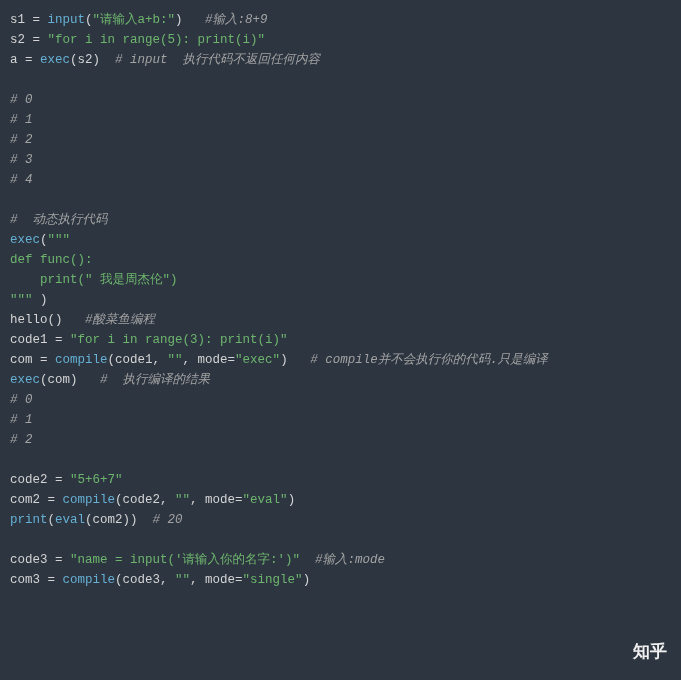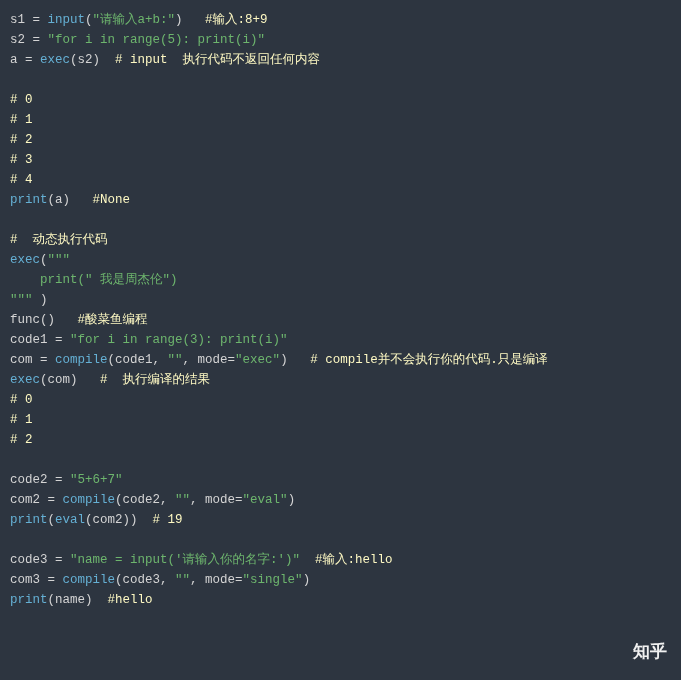--- a/index.html
+++ b/index.html
@@ -11,21 +11,21 @@
       line-height: 20px;
       padding: 10px 10px;
       width: 681px;
       height: 680px;
       position: relative;
       overflow: hidden;
     }
     .line { white-space: pre; }      
     .fn { color: #65b0d4; }     
     .s { color: #6db56d; }      
-    .c { color: #fef9c3; } 
+    .c { color: #a3a3a3; font-style: italic; } 
     .p { color: #d4d4d4; }      
     .n { color: #d4d4d4; text-align: center; }      
     .watermark {
       position: absolute;
       right: 14px;
       bottom: 18px;
       color: #f0f0f0;
       display: flex;
       align-items: center;
       gap: 6px;
@@ -44,38 +44,37 @@
 <div id="code">
     <div class="line"><span class="n">s1 </span><span class="p">= </span><span class="fn">input</span><span class="p">(</span><span class="s">"请输入a+b:"</span><span class="p">)   </span><span class="c">#输入:8+9</span></div>
     <div class="line"><span class="n">s2 </span><span class="p">= </span><span class="s">"for i in range(5): print(i)"</span></div>
     <div class="line"><span class="n">a </span><span class="p">= </span><span class="fn">exec</span><span class="p">(s2)  </span><span class="c"># input  执行代码不返回任何内容</span></div>
     <div class="line"><span class="p"> </span></div>
     <div class="line"><span class="c"># 0</span></div>
     <div class="line"><span class="c"># 1</span></div>
     <div class="line"><span class="c"># 2</span></div>
     <div class="line"><span class="c"># 3</span></div>
     <div class="line"><span class="c"># 4</span></div>
-    <div class="line"><span class="fn">print</span><span class="p">(a)   </span><span class="c">#None</span></div>
     <div class="line"><span class="p"> </span></div>
     <div class="line"><span class="c">#  动态执行代码</span></div>
     <div class="line"><span class="fn">exec</span><span class="p">(</span><span class="s">"""</span></div>
+    <div class="line"><span class="s">def func():</span></div>
     <div class="line"><span class="s">    print(" 我是周杰伦")</span></div>
     <div class="line"><span class="s">""" </span><span class="p">)</span></div>
-    <div class="line"><span class="p">func()   </span><span class="c">#酸菜鱼编程</span></div>
+    <div class="line"><span class="p">hello()   </span><span class="c">#酸菜鱼编程</span></div>
     <div class="line"><span class="n">code1 </span><span class="p">= </span><span class="s">"for i in range(3): print(i)"</span></div>
     <div class="line"><span class="n">com </span><span class="p">= </span><span class="fn">compile</span><span class="p">(code1, </span><span class="s">""</span><span class="p">, mode</span><span class="p">=</span><span class="s">"exec"</span><span class="p">)   </span><span class="c"># compile并不会执行你的代码.只是编译</span></div>
     <div class="line"><span class="fn">exec</span><span class="p">(com)   </span><span class="c">#  执行编译的结果</span></div>
     <div class="line"><span class="c"># 0</span></div>
     <div class="line"><span class="c"># 1</span></div>
     <div class="line"><span class="c"># 2</span></div>
     <div class="line"><span class="p"> </span></div>
     <div class="line"><span class="n">code2 </span><span class="p">= </span><span class="s">"5+6+7"</span></div>
     <div class="line"><span class="n">com2 </span><span class="p">= </span><span class="fn">compile</span><span class="p">(code2, </span><span class="s">""</span><span class="p">, mode</span><span class="p">=</span><span class="s">"eval"</span><span class="p">)</span></div>
-    <div class="line"><span class="fn">print</span><span class="p">(</span><span class="fn">eval</span><span class="p">(com2))  </span><span class="c"># 19</span></div>
+    <div class="line"><span class="fn">print</span><span class="p">(</span><span class="fn">eval</span><span class="p">(com2))  </span><span class="c"># 20</span></div>
     <div class="line"><span class="p"> </span></div>
-    <div class="line"><span class="n">code3 </span><span class="p">= </span><span class="s">"name = input('请输入你的名字:')"</span><span class="p">  </span><span class="c">#输入:hello</span></div>
+    <div class="line"><span class="n">code3 </span><span class="p">= </span><span class="s">"name = input('请输入你的名字:')"</span><span class="p">  </span><span class="c">#输入:mode</span></div>
     <div class="line"><span class="n">com3 </span><span class="p">= </span><span class="fn">compile</span><span class="p">(code3, </span><span class="s">""</span><span class="p">, mode</span><span class="p">=</span><span class="s">"single"</span><span class="p">)</span></div>
-    <div class="line"><span class="fn">print</span><span class="p">(name)  </span><span class="c">#hello</span></div>
   </div>
 
 <div class="watermark">
   <span class="zhihu-logo">知乎</span>
 </div>
 
 </body></html>

